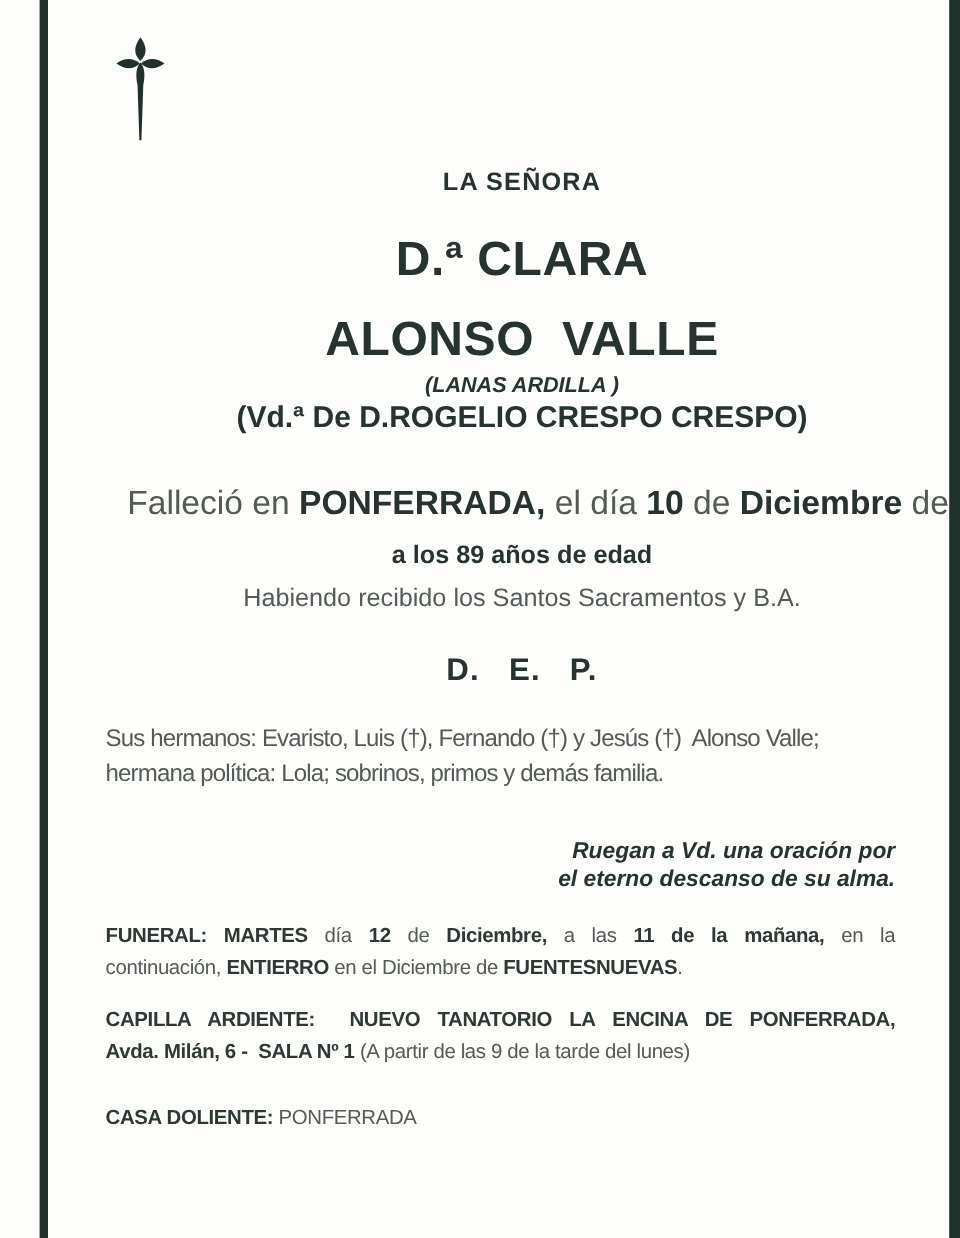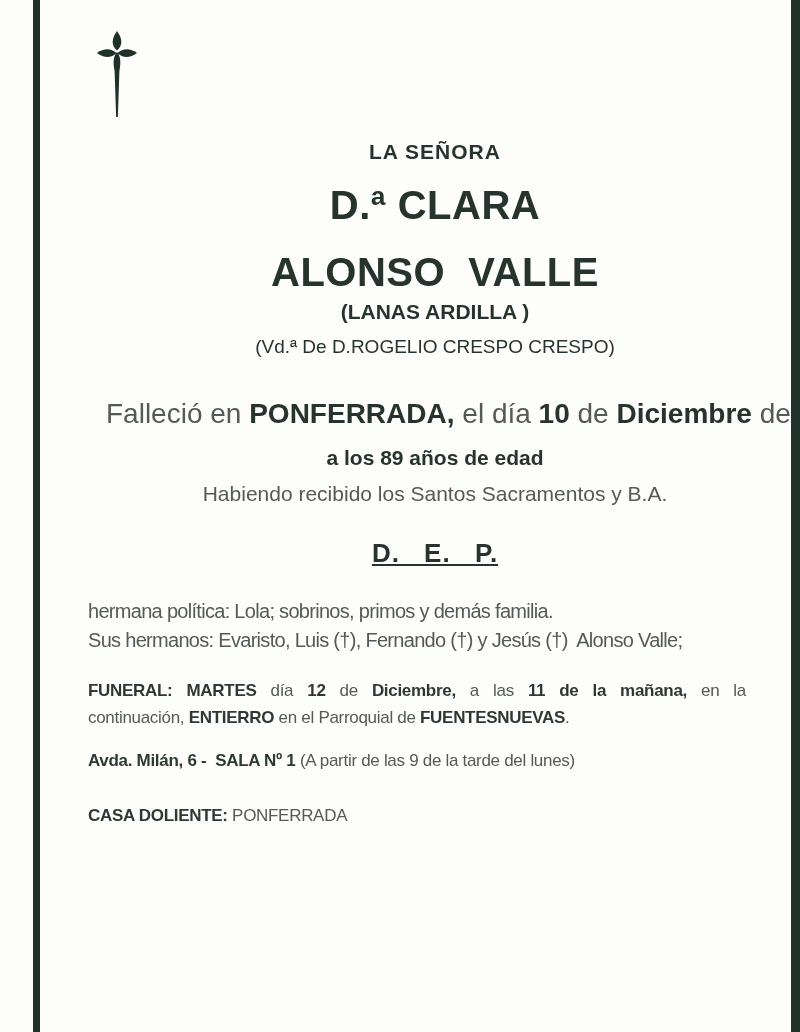--- a/index.html
+++ b/index.html
@@ -14,29 +14,29 @@
   body{background:#ffffff;font-family:"Liberation Sans", sans-serif;}
   .page{position:relative;width:800px;height:1032px;background:var(--paper);overflow:hidden;}
   .rule{position:absolute;top:0;height:100%;background:var(--ink);}
   .rule-left{left:33px;width:7px;}
   .rule-right{right:0;width:9px;}
   .content{position:absolute;left:40px;top:0;width:752px;padding:0 46px 0 48px;}
   .cross-wrap{margin:28px 0 0 8px;height:92px;}
   .center-col{text-align:center;transform:translateX(18px);}
   .salutation{margin-top:20px;font-size:21px;font-weight:bold;letter-spacing:1px;color:var(--ink2);}
   .name{font-size:40px;font-weight:bold;line-height:46px;letter-spacing:.5px;color:var(--ink2);white-space:pre;}
-  .name1{margin-top:18px;}
+  .name1{margin-top:29px;}
   .name2{margin-top:21px;}
-  .alias{margin-top:5px;font-size:21px;font-weight:bold;color:var(--ink2);}
-  .widow{margin-top:12px;font-size:19px;font-weight:normal;color:var(--ink2);}
+  .alias{margin-top:5px;font-size:18px;font-weight:bold;color:var(--ink2);font-style:italic;}
+  .widow{margin-top:2px;font-size:25px;font-weight:bold;color:var(--ink2);}
   .death{margin-top:40px;font-size:28px;color:var(--gray);}
   .death .line{white-space:nowrap;}
   .age{margin-top:16px;font-size:21px;font-weight:bold;color:var(--ink2);}
   .sacraments{margin-top:12px;font-size:21px;color:var(--gray);}
-  .dep{margin-top:32px;font-size:26px;font-weight:bold;word-spacing:16px;letter-spacing:1px;color:var(--ink2);text-decoration:underline;}
+  .dep{margin-top:32px;font-size:26px;font-weight:bold;word-spacing:16px;letter-spacing:1px;color:var(--ink2);}
   .family{margin-top:28px;font-size:20px;line-height:29px;letter-spacing:-.7px;color:var(--gray);}
   .family .line{white-space:nowrap;}
   .prayer{margin-top:38px;font-size:19px;line-height:23px;font-weight:bold;font-style:italic;
           text-align:right;white-space:pre-line;color:var(--ink2);}
   .para{font-size:17px;line-height:27px;letter-spacing:-.3px;color:var(--gray);}
   .funeral{margin-top:22px;}
   .capilla{margin-top:16px;}
   .casa{margin-top:28px;}
   .line.j{text-align:justify;text-align-last:justify;}
   .b{font-weight:bold;color:var(--ink3);}
@@ -70,31 +70,34 @@
 
       <div class="death">
           <div class="line"><span>Falleció en </span><span class="b">PONFERRADA,</span><span> el día </span><span class="b">10</span><span> de </span><span class="b">Diciembre</span><span> de </span><span class="b">2023</span></div>
         </div>
       <div class="age">a los 89 años de edad</div>
       <div class="sacraments">Habiendo recibido los Santos Sacramentos y B.A.</div>
       <div class="dep">D. E. P.</div>
     </div>
 
     <div class="family">
+        <div class="line"><span>Sus hermanos: Evaristo, Luis (†), Fernando (†) y Jesús (†)&nbsp; Alonso Valle;</span></div>
         <div class="line"><span>hermana política: Lola; sobrinos, primos y demás familia.</span></div>
-        <div class="line"><span>Sus hermanos: Evaristo, Luis (†), Fernando (†) y Jesús (†)&nbsp; Alonso Valle;</span></div>
       </div>
 
+    <div class="prayer">Ruegan a Vd. una oración por
+el eterno descanso de su alma.</div>
 
     <div class="para funeral">
         <div class="line j"><span class="b">FUNERAL: MARTES</span><span> día </span><span class="b">12</span><span> de </span><span class="b">Diciembre,</span><span> a las </span><span class="b">11 de la mañana,</span><span> en la</span></div>
-        <div class="line"><span>continuación, </span><span class="b">ENTIERRO</span><span> en el Parroquial de </span><span class="b">FUENTESNUEVAS</span><span>.</span></div>
+        <div class="line"><span>continuación, </span><span class="b">ENTIERRO</span><span> en el Diciembre de </span><span class="b">FUENTESNUEVAS</span><span>.</span></div>
       </div>
 
     <div class="para capilla">
+        <div class="line j"><span class="b">CAPILLA ARDIENTE:&nbsp; NUEVO TANATORIO LA ENCINA DE PONFERRADA,</span></div>
         <div class="line"><span class="b">Avda. Milán, 6 -&nbsp; SALA Nº 1 </span><span>(A partir de las 9 de la tarde del lunes)</span></div>
       </div>
 
     <div class="para casa">
         <div class="line"><span class="b">CASA DOLIENTE:</span><span> PONFERRADA</span></div>
       </div>
 
   </div>
 </div>
 

